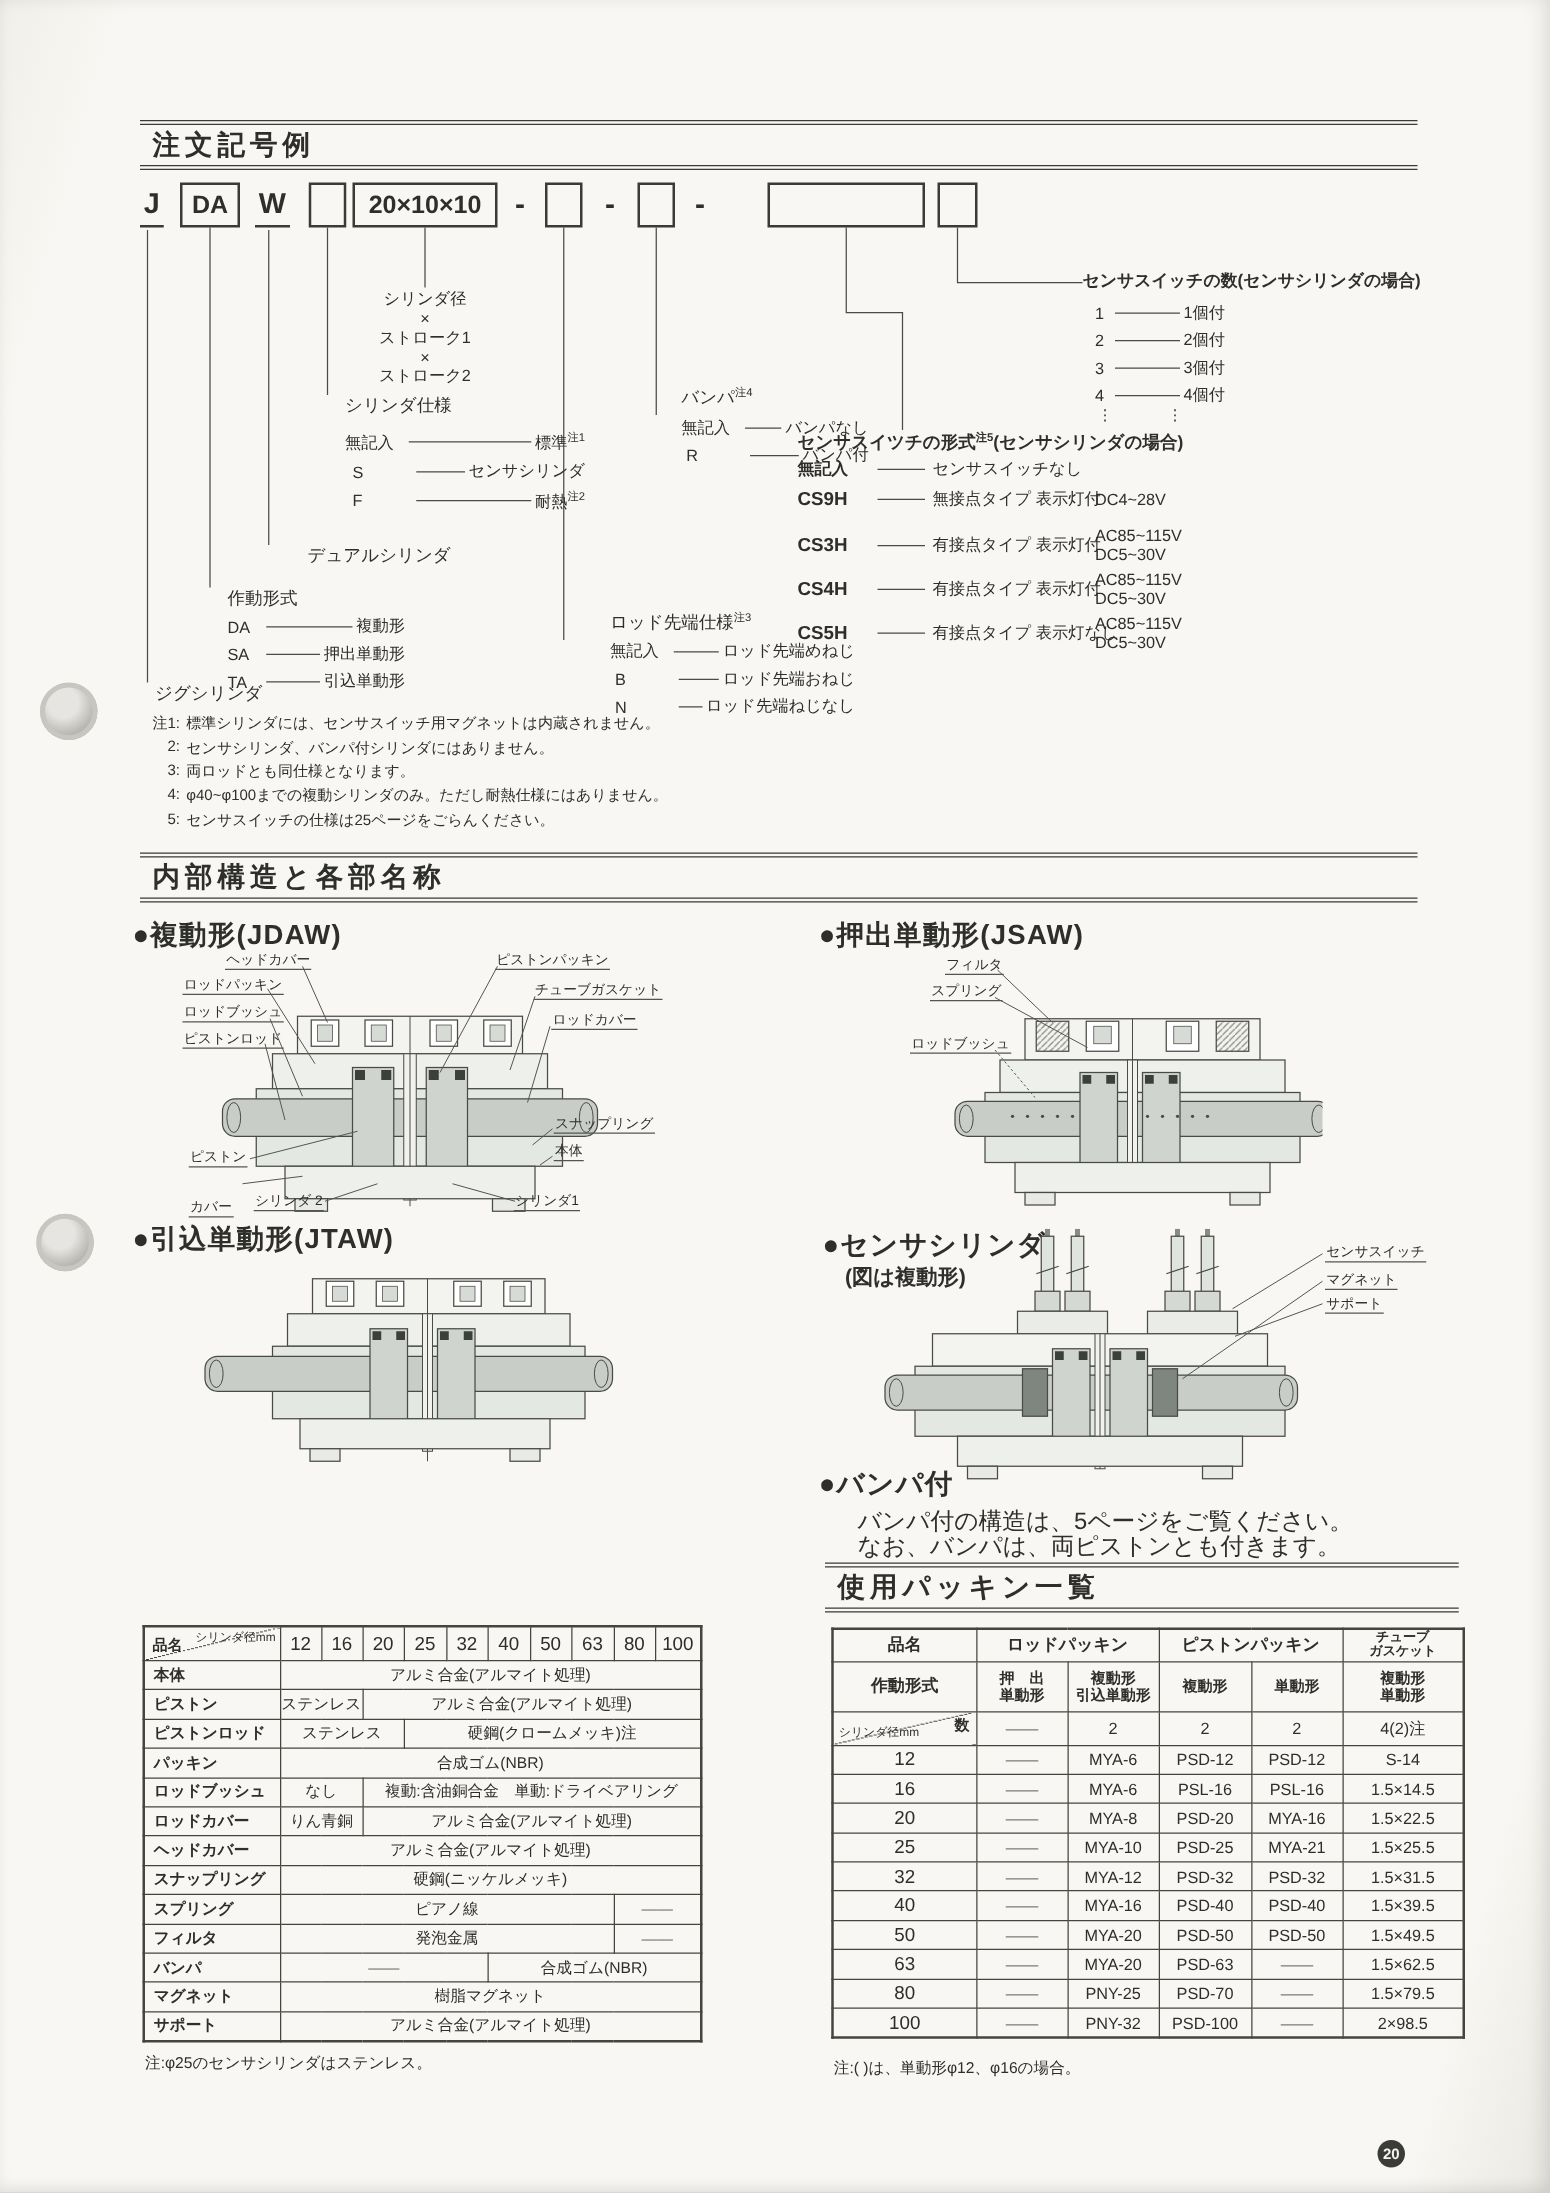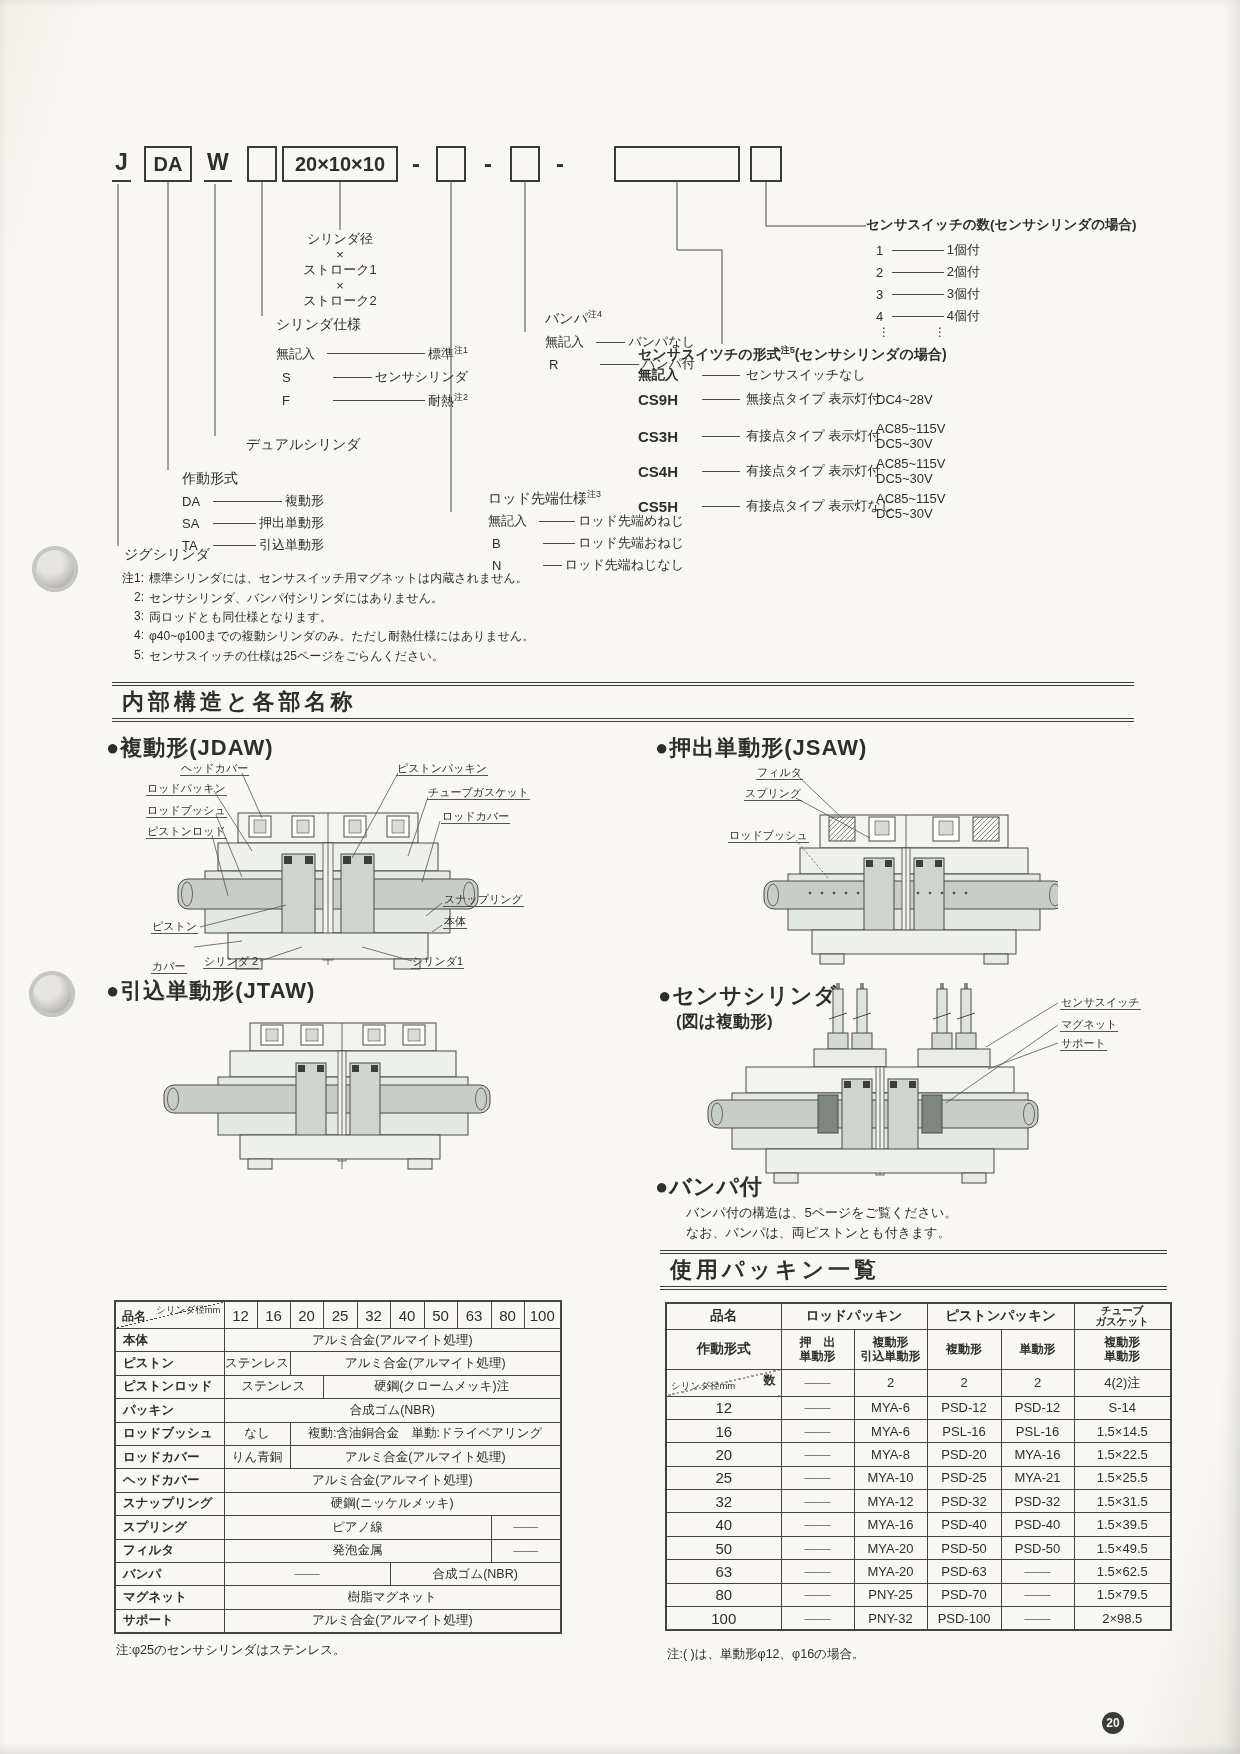--- a/index.html
+++ b/index.html
@@ -24,21 +24,21 @@
   .stw .c{width:64px;font-weight:bold;font-size:15px;flex:none}
   .stw .ld{width:38px;height:1px;background:#4a4a48;margin-right:6px;flex:none}
   .stw .lb{width:130px;flex:none}
   .stw .vv{line-height:15px}
   .noterow{position:absolute;display:flex;font-size:12px;white-space:nowrap}
   .noterow .mk{width:38px;text-align:right;flex:none}
   .noterow .tx{margin-left:5px}
   .dh{position:absolute;font-size:22px;font-weight:bold;white-space:nowrap;letter-spacing:1px}
   .dh2{position:absolute;font-size:17px;font-weight:bold;white-space:nowrap}
   .lbl{position:absolute;font-size:11px;line-height:13px;border-bottom:1px solid #55554f;white-space:nowrap;padding:0 1px}
-  .btext{position:absolute;font-size:13px;white-space:nowrap}
+  .btext{position:absolute;font-size:19px;white-space:nowrap}
   .hole{position:absolute;width:46px;height:46px;border-radius:50%;
     background:radial-gradient(circle at 40% 35%,#e6e5e1 0 30%,#bab9b4 62%,#8f8e89 100%);
     box-shadow:inset 0 0 0 4px #c7c6c1}
   .pageno{position:absolute;width:22px;height:22px;border-radius:50%;background:#3b3b39;color:#f4f4f0;font-size:12px;font-weight:bold;display:flex;align-items:center;justify-content:center}
   .dsvg{position:absolute}
   table.mat,table.pak{position:absolute;border-collapse:collapse;table-layout:fixed;background:transparent;border:2px solid #45453f}
   .mat th,.mat td,.pak th,.pak td{border:1px solid #45453f;padding:0;text-align:center;font-weight:normal;overflow:hidden;white-space:nowrap;font-size:12.5px}
   .mat .nm{text-align:left;padding-left:7px;font-weight:bold}
   .mat .bh{font-size:15px;height:26px}
   .mat td{height:22.4px}
@@ -57,20 +57,23 @@
   .tnote{position:absolute;font-size:12.5px;white-space:nowrap}
 </style>
 </head>
 <body>
 
 <div class="page">
 
   <div class="hole" style="left:32px;top:546px"></div>
   <div class="hole" style="left:29px;top:971px"></div>
 
+  <div class="secbar" style="left:112px;top:96px;width:1022px">
+    <span class="t">注文記号例</span>
+  </div>
 
   <span class="cletter" style="left:112px;top:146px">J</span>
   <div class="cbox" style="left:144px;top:146px;width:48px">DA</div>
   <span class="cletter" style="left:204px;top:146px">W</span>
   <div class="cbox" style="left:247px;top:146px;width:30px"></div>
   <div class="cbox" style="left:282px;top:146px;width:116px">20×10×10</div>
   <span class="cdash" style="left:412px;top:146px">-</span>
   <div class="cbox" style="left:436px;top:146px;width:30px"></div>
   <span class="cdash" style="left:484px;top:146px">-</span>
   <div class="cbox" style="left:510px;top:146px;width:30px"></div>

